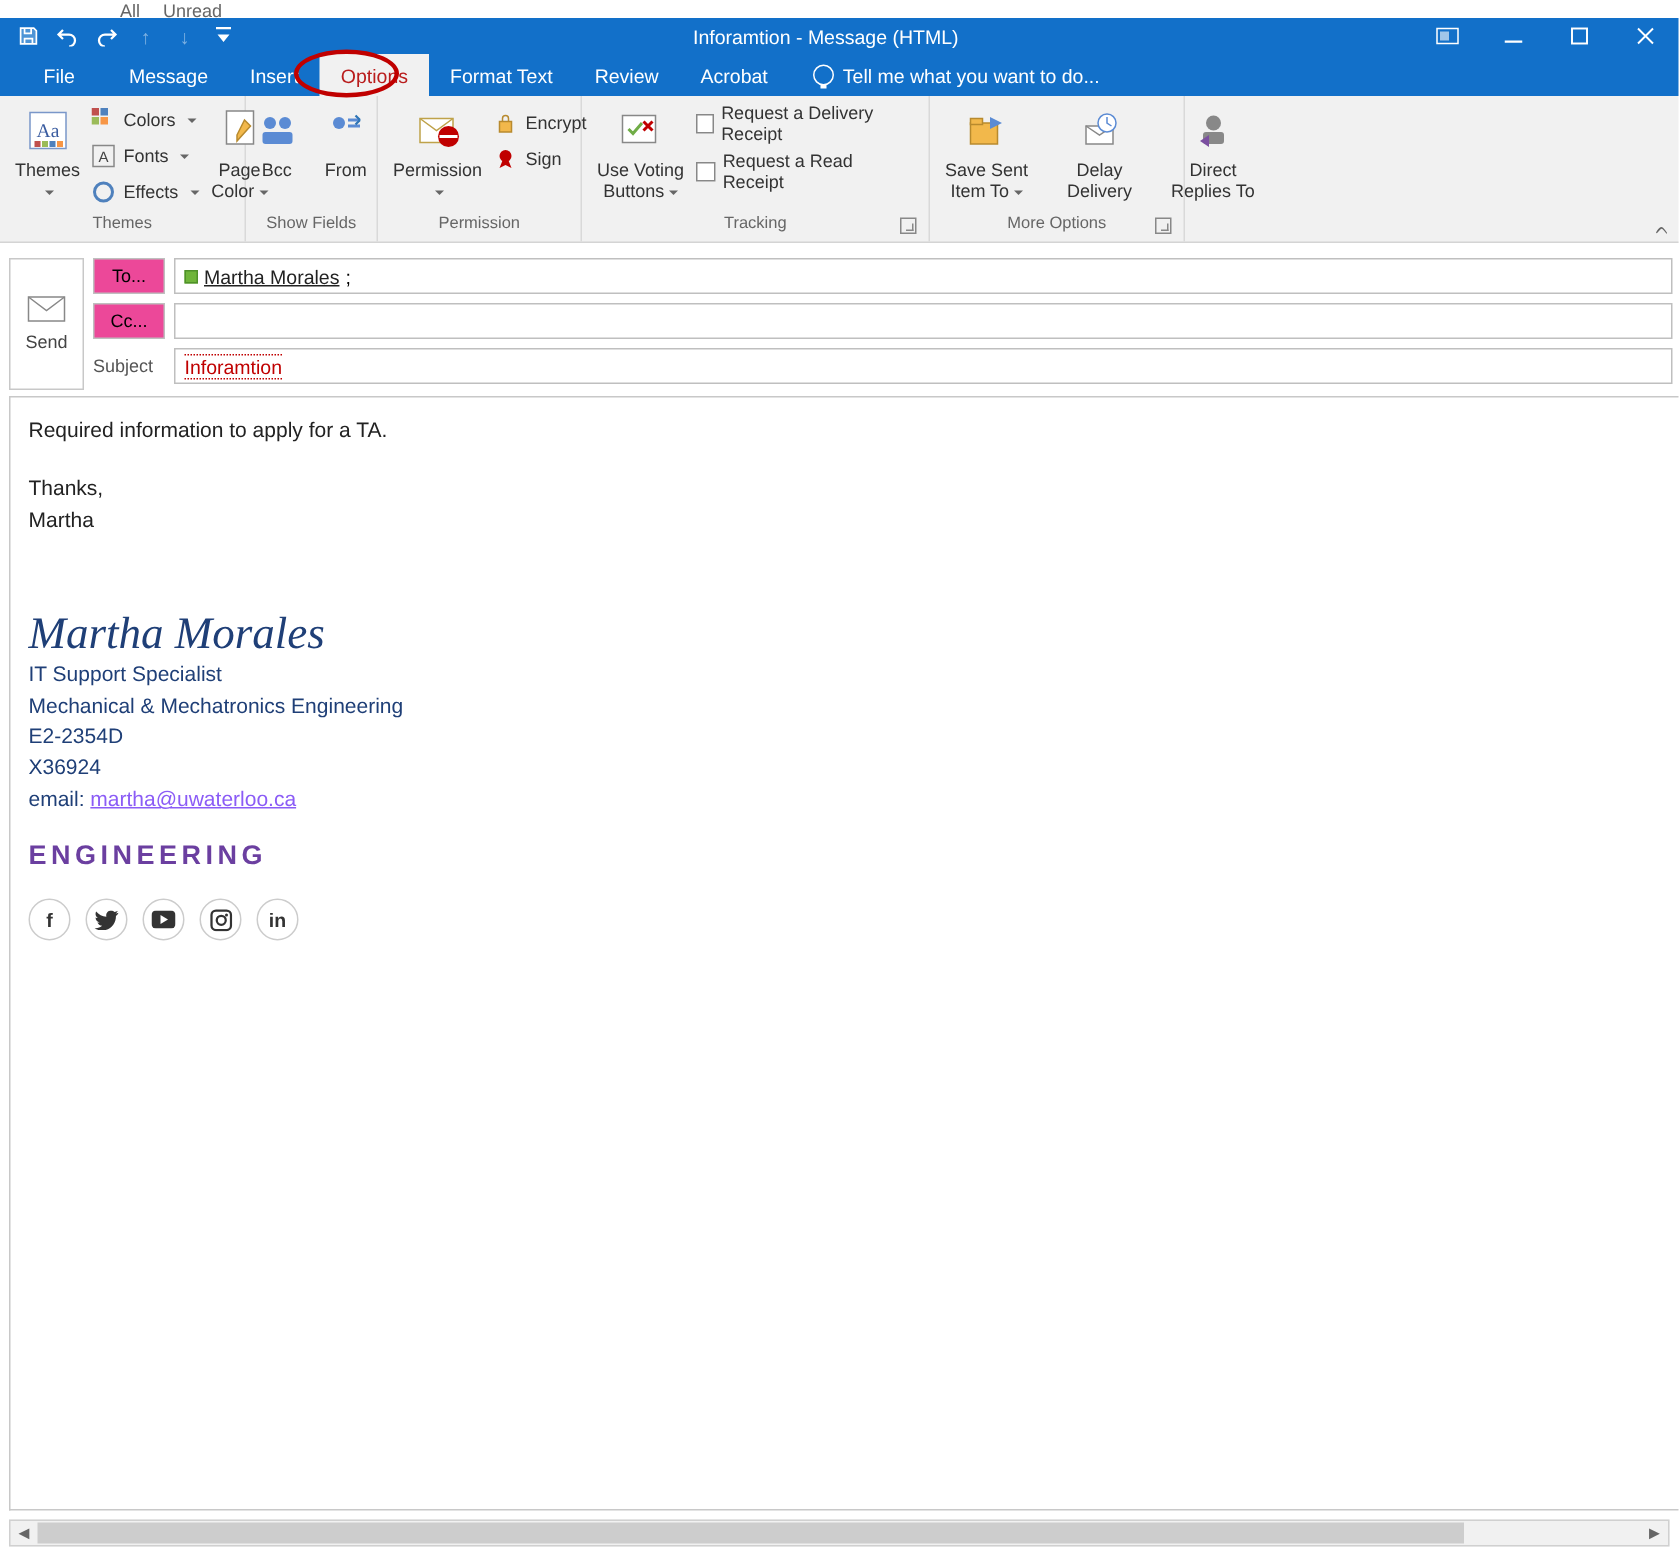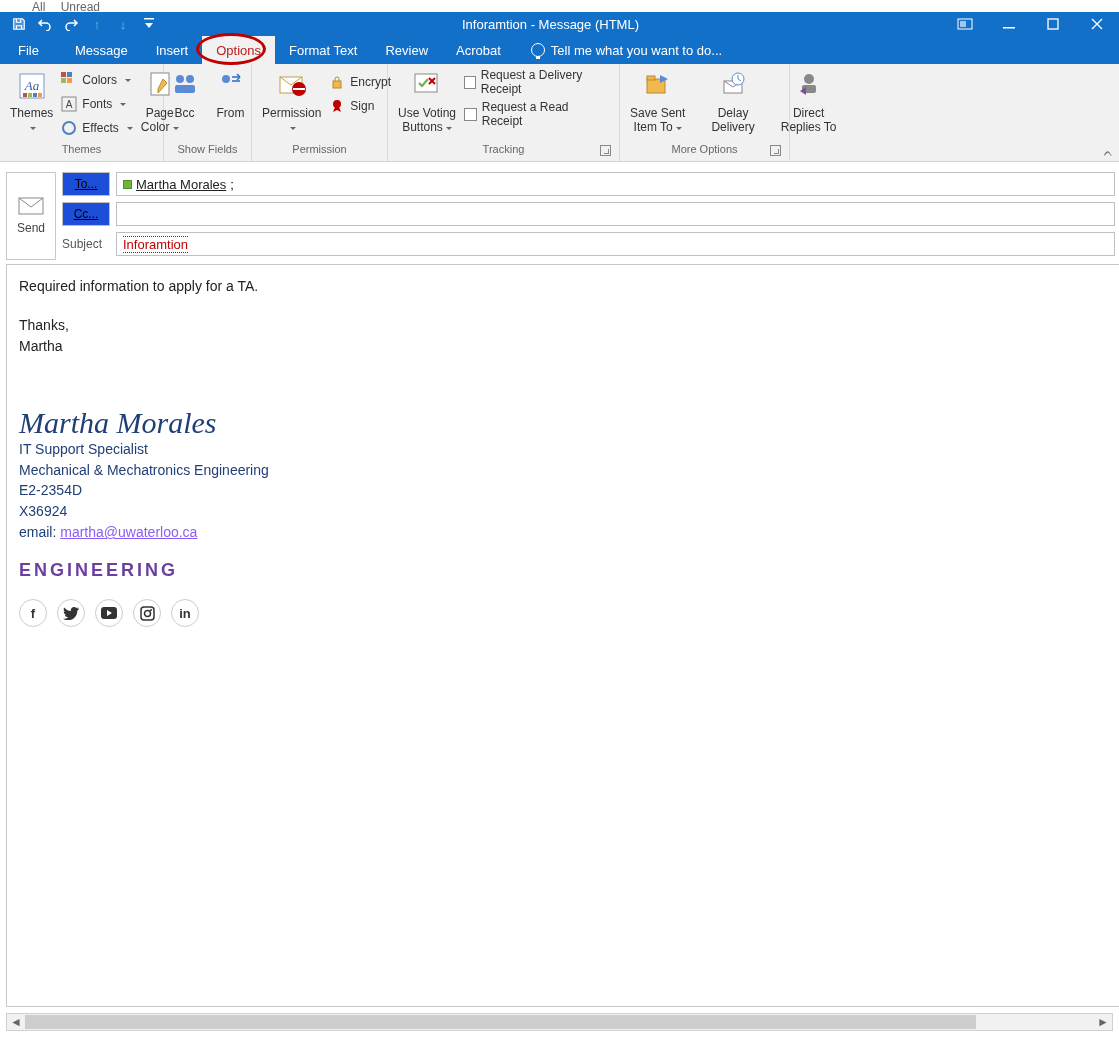--- a/index.html
+++ b/index.html
@@ -1,65 +1,65 @@
 <!DOCTYPE html>
 <html><head>
 <meta charset="utf-8">
 <style>
   * { box-sizing: border-box; margin: 0; padding: 0; }
   body { font-family: "Segoe UI", Tahoma, sans-serif; font-size: 12px; background: #fff; width: 1119px; height: 1037px; overflow: hidden; }
 
   
-  .peek { position:absolute; top:0; left:0; right:0; height:12px; color:#666; font-size:12px; padding-left:32px; }
+  .peek { position:absolute; top:0; left:0; right:0; height:12px; color:#666; font-size:12px; padding-left:80px; }
   .peek span { margin-right:12px; }
 
   
   .titlebar { position:absolute; top:12px; left:0; right:0; height:24px; background:#1270c9; color:#fff; display:flex; align-items:center; }
   .qat { display:flex; align-items:center; gap:8px; padding-left:10px; }
   .qat .ico { width:18px; height:18px; display:flex; align-items:center; justify-content:center; color:#fff; font-size:13px; }
   .qat .ico.dim { opacity:0.45; }
   .titlebar .title { flex:1; text-align:center; font-size:13px; }
   .winctl { display:flex; align-items:center; }
   .winctl .btn { width:44px; height:24px; display:flex; align-items:center; justify-content:center; color:#fff; font-size:13px; }
 
   
   .tabs { position:absolute; top:36px; left:0; right:0; height:28px; background:#1270c9; color:#fff; display:flex; align-items:stretch; font-size:13px; }
   .tabs .tab { padding:0 14px; display:flex; align-items:center; cursor:default; }
-  .tabs .tab.file { padding-left:18px; padding-right:22px; }
+  .tabs .tab.file { padding-left:29px; padding-right:22px; }
   .tabs .tab.active { background:#f1f1f1; color:#b91c1c; position:relative; }
   .circle-anno { position:absolute; top:33px; left:196px; width:70px; height:32px; border:3px solid #c00000; border-radius:50%/50%; pointer-events:none; z-index:5; }
   .tell { display:flex; align-items:center; gap:6px; padding-left:16px; }
   .bulb { width:14px;height:14px; border:1.5px solid #fff; border-radius:50%; position:relative; }
   .bulb::after{content:"";position:absolute;bottom:-3px;left:4px;width:4px;height:3px;background:#fff;}
 
   
   .ribbon { position:absolute; top:64px; left:0; right:0; height:98px; background:#f1f1f1; border-bottom:1px solid #d4d4d4; display:flex; }
   .group { border-right:1px solid #d9d9d9; padding:3px 6px 0 6px; display:flex; flex-direction:column; }
   .group-body { flex:1; display:flex; align-items:flex-start; }
   .group-label { height:18px; font-size:11px; color:#666; text-align:center; position:relative; }
   .group-label .launcher { position:absolute; right:2px; top:2px; width:11px;height:11px;border:1px solid #888; }
   .group-label .launcher::after{content:"";position:absolute;right:1px;bottom:1px;width:4px;height:4px;border-right:1px solid #888;border-bottom:1px solid #888;}
 
   .vbtn { display:flex; flex-direction:column; align-items:center; justify-content:flex-start; padding:2px 4px; font-size:12px; color:#333; text-align:center; line-height:14px; }
-  .vbtn .icon { width:32px; height:32px; margin:2px 0 3px; display:flex; align-items:flex-start; justify-content:center;font-style:italic; }
+  .vbtn .icon { width:32px; height:32px; margin:2px 0 3px; display:flex; align-items:center; justify-content:center; }
   .smallstack { display:flex; flex-direction:column; gap:2px; padding:2px 2px; }
   .sbtn { display:flex; align-items:center; gap:5px; font-size:12px; color:#333; padding:1px 2px; height:22px; }
   .sbtn .ic { width:16px; height:16px; display:flex;align-items:center;justify-content:center;}
   .drop::after{content:"";display:inline-block;margin-left:3px;border:3px solid transparent;border-top-color:#666;transform:translateY(2px);}
   .chk { width:13px;height:13px;border:1px solid #888;background:#fff;}
 
   .collapse { position:absolute; right:6px; bottom:2px; font-size:11px; color:#666; }
 
   
   .compose { position:absolute; top:166px; left:0; right:0; bottom:30px; }
   .compose-head { display:flex; padding:6px 4px 6px 6px; gap:6px; }
   .sendbox { width:50px; border:1px solid #c8c8c8; display:flex; flex-direction:column; align-items:center; justify-content:center; gap:6px; font-size:12px; color:#444; height:88px;}
   .addrcol { flex:1; display:flex; flex-direction:column; gap:6px; }
   .addr-row { display:flex; align-items:center; gap:6px; }
-  .addr-btn { width:48px; height:24px; border:1px solid #bfbfbf; background:#1d4ed8; font-size:12px; display:flex;align-items:center;justify-content:center;text-decoration:underline; }
+  .addr-btn { width:48px; height:24px; border:1px solid #bfbfbf; background:#ec4899; font-size:12px; display:flex;align-items:center;justify-content:center; }
   .addr-label { width:48px; font-size:12px; color:#555; }
   .addr-field { flex:1; height:24px; border:1px solid #bfbfbf; background:#fff; padding:0 6px; font-size:13px; display:flex; align-items:center; gap:4px;}
   .presence { width:9px;height:9px;background:#6fb53a;border:1px solid #4f9129;}
   .recip { text-decoration:underline; color:#222; }
   .subj-text { color:#c00000; border-bottom:1px dotted #c00000; border-top:1px dotted #c00000; }
 
   
   .bodyarea { position:absolute; top:98px; left:6px; right:0; bottom:0; border:1px solid #c8c8c8; border-right:none; background:#fff; padding:12px 12px; font-size:14px; color:#222; overflow:hidden;}
   .bodyarea p { margin:0 0 2px 0; line-height:1.35; }
   .gap { height:18px; }

